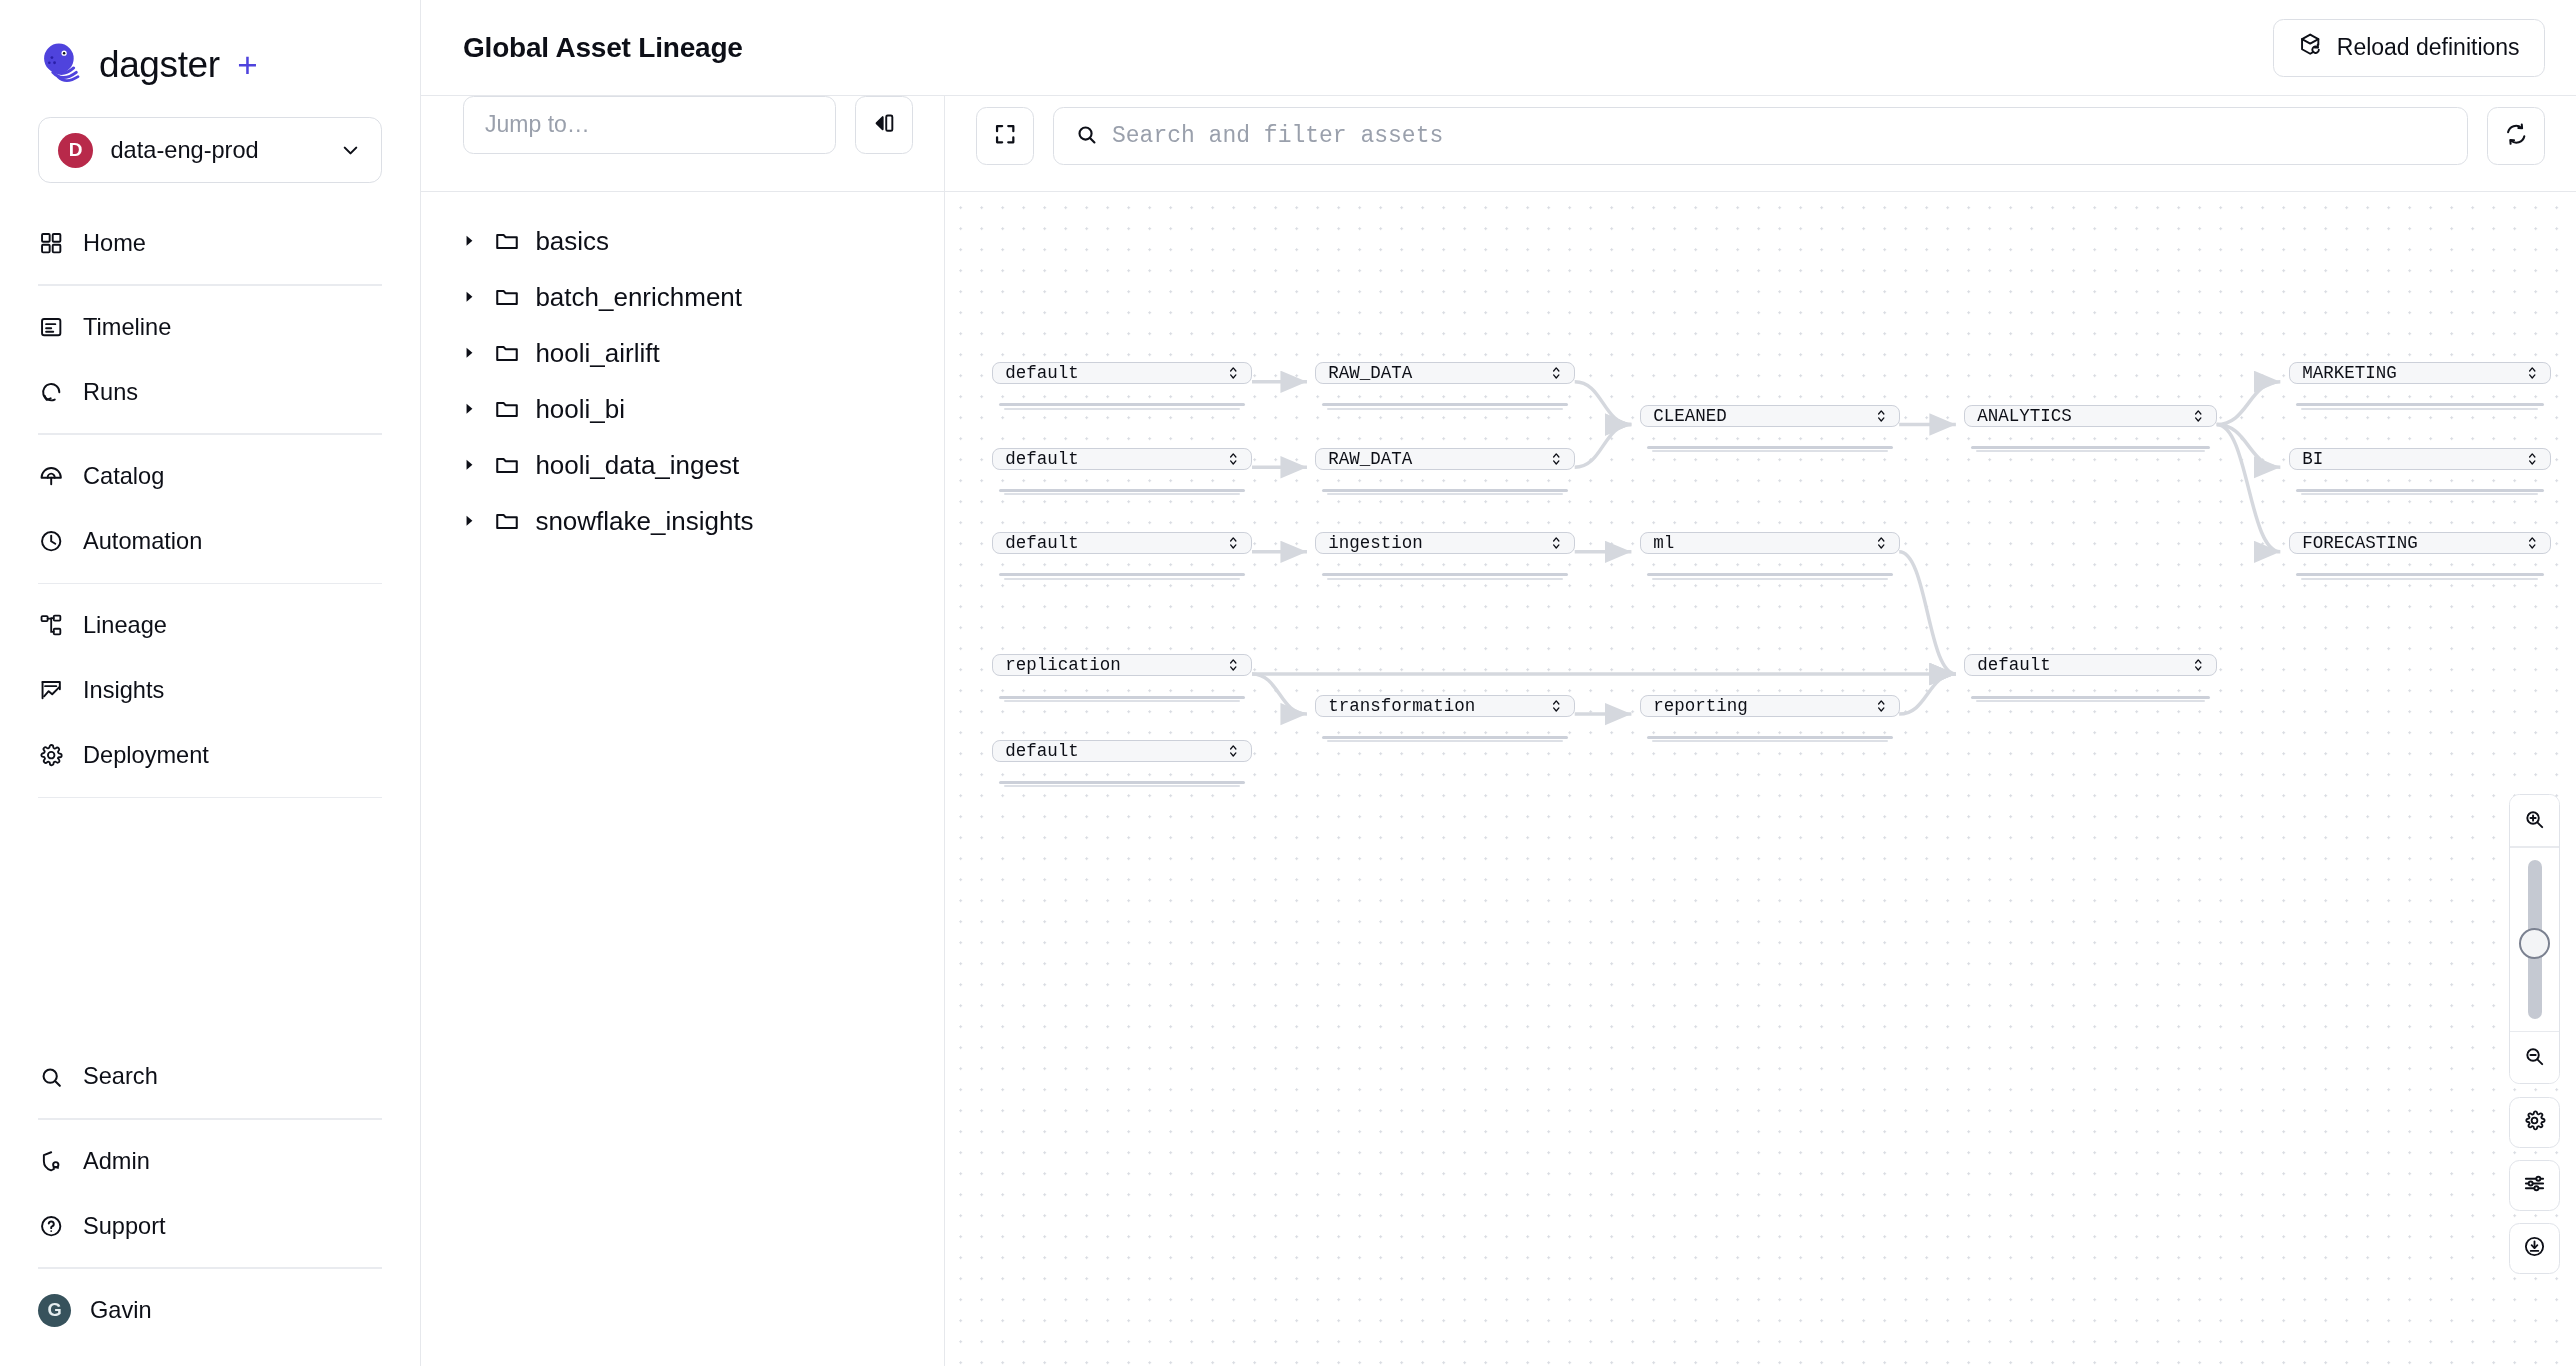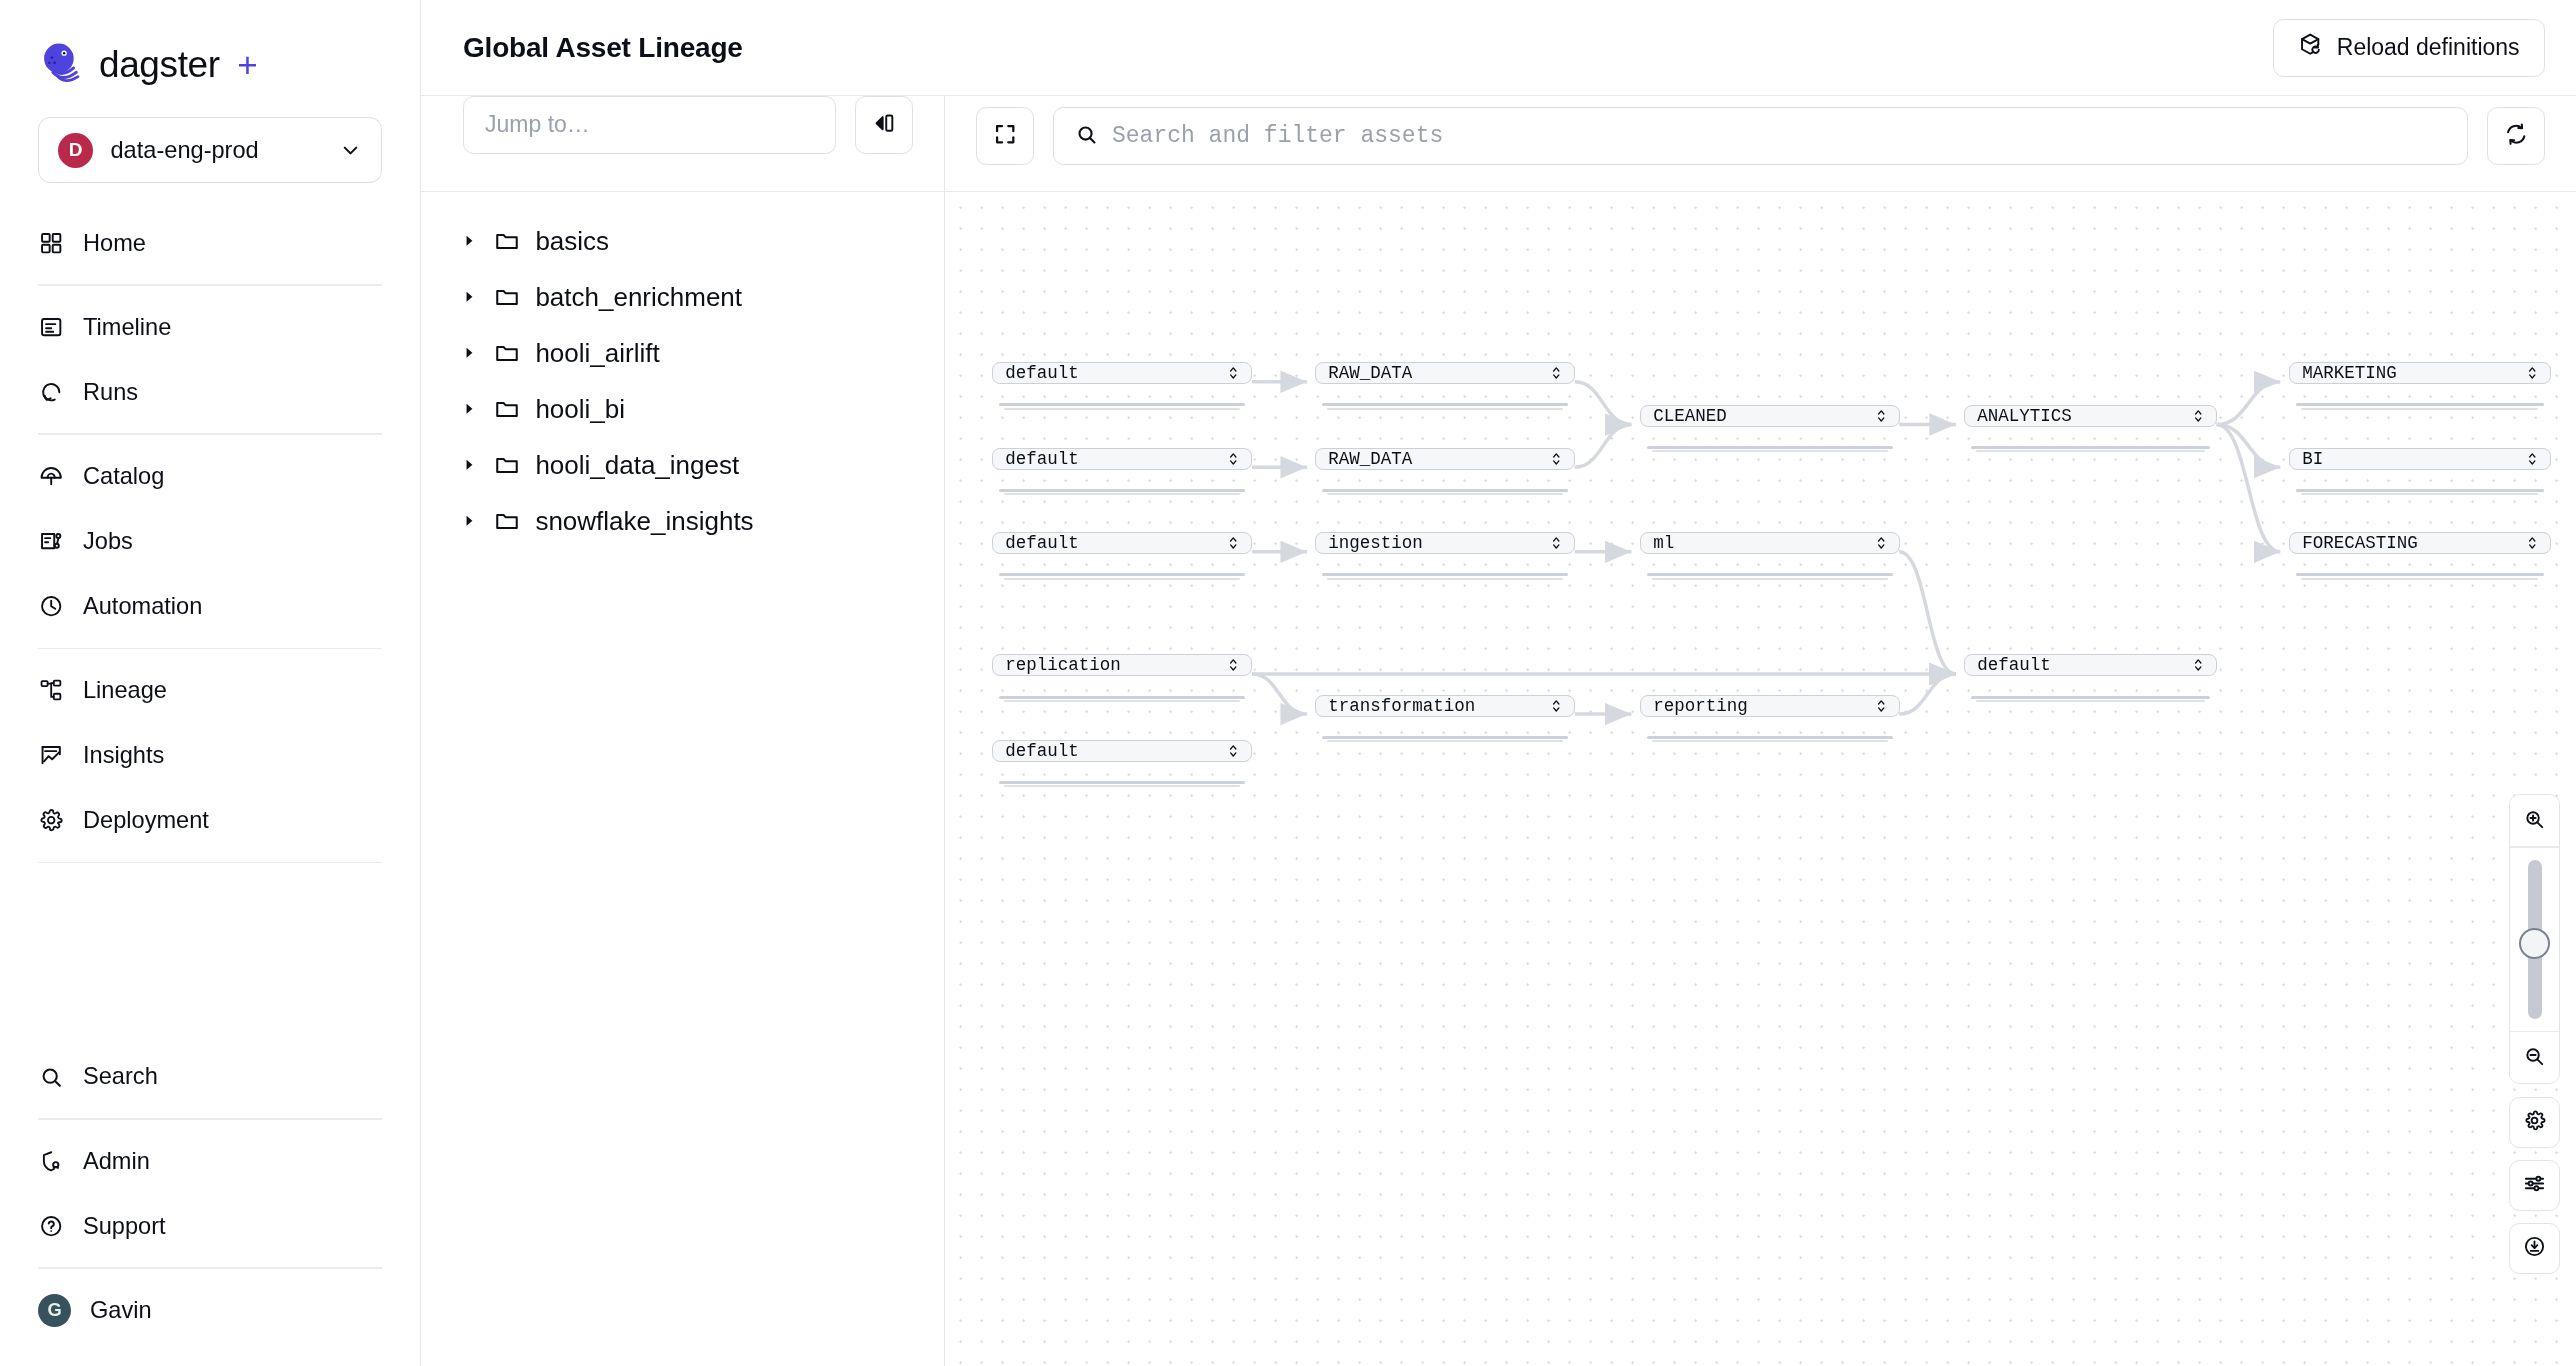--- a/index.html
+++ b/index.html
@@ -290,33 +290,20 @@
       <div class="nav-group">
         <div class="nav-item">
           <span class="nav-icon">
             <svg viewBox="0 0 24 24" width="24.4" height="24.4" fill="none" stroke="#0d0f17" stroke-width="1.9" stroke-linecap="round" stroke-linejoin="round">
               <path d="M2.5 13.5a9.5 9.5 0 0 1 19 0z"></path>
                 <line x1="12" y1="13.5" x2="12" y2="20"></line>
               <path d="M8.5 13.5a3.5 4 0 0 1 7 0"></path>
             </svg>
           </span>
           <span class="nav-label">Catalog</span>
-        </div>
-        <div class="nav-item">
-          <span class="nav-icon">
-            <svg viewBox="0 0 24 24" width="24.4" height="24.4" fill="none" stroke="#0d0f17" stroke-width="1.9" stroke-linecap="round" stroke-linejoin="round">
-              <path d="M3 5h12v14H3z"></path>
-                <line x1="6" y1="9" x2="11" y2="9"></line>
-                <line x1="6" y1="13" x2="9" y2="13"></line>
-              <circle cx="19" cy="7" r="2"></circle>
-                <circle cx="17.5" cy="16.5" r="2"></circle>
-                <line x1="19" y1="9" x2="17.8" y2="14.6"></line>
-            </svg>
-          </span>
-          <span class="nav-label">Jobs</span>
         </div>
         <div class="nav-item">
           <span class="nav-icon">
             <svg viewBox="0 0 24 24" width="24.4" height="24.4" fill="none" stroke="#0d0f17" stroke-width="1.9" stroke-linecap="round">
               <circle cx="12" cy="12" r="9"></circle>
                 <polyline points="12 6.5 12 12 16 14.5"></polyline>
             </svg>
           </span>
           <span class="nav-label">Automation</span>
         </div>

